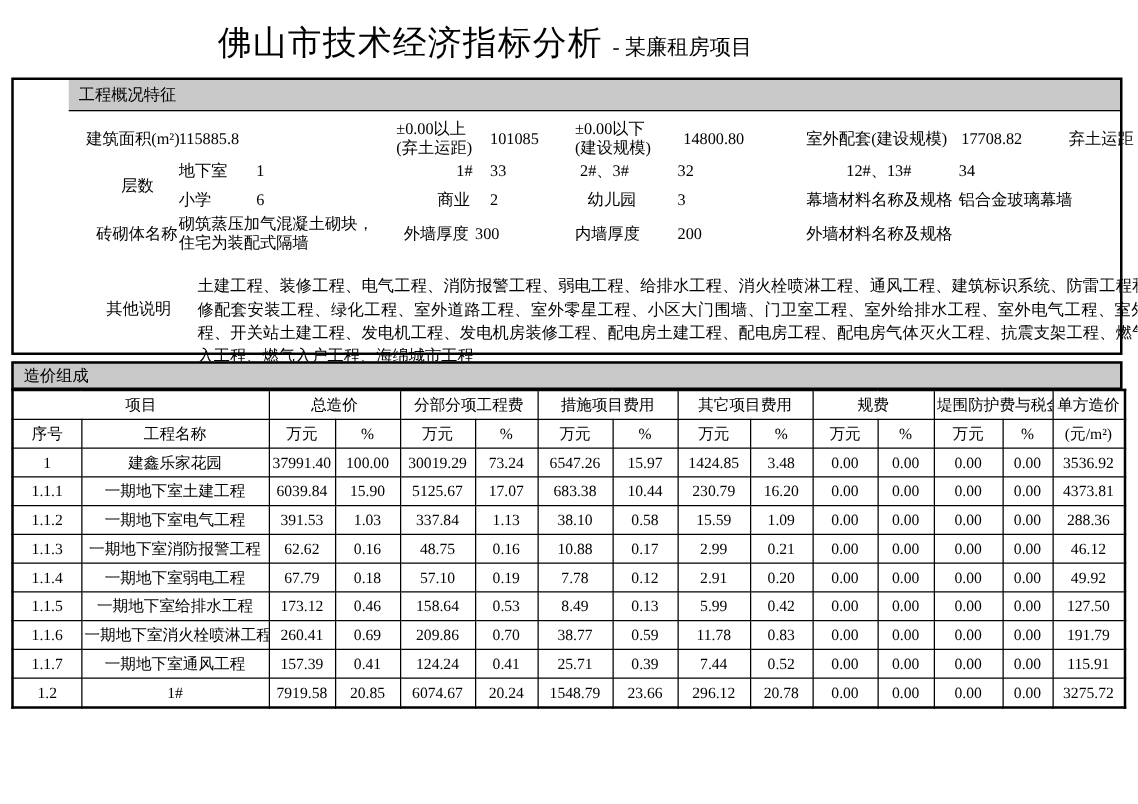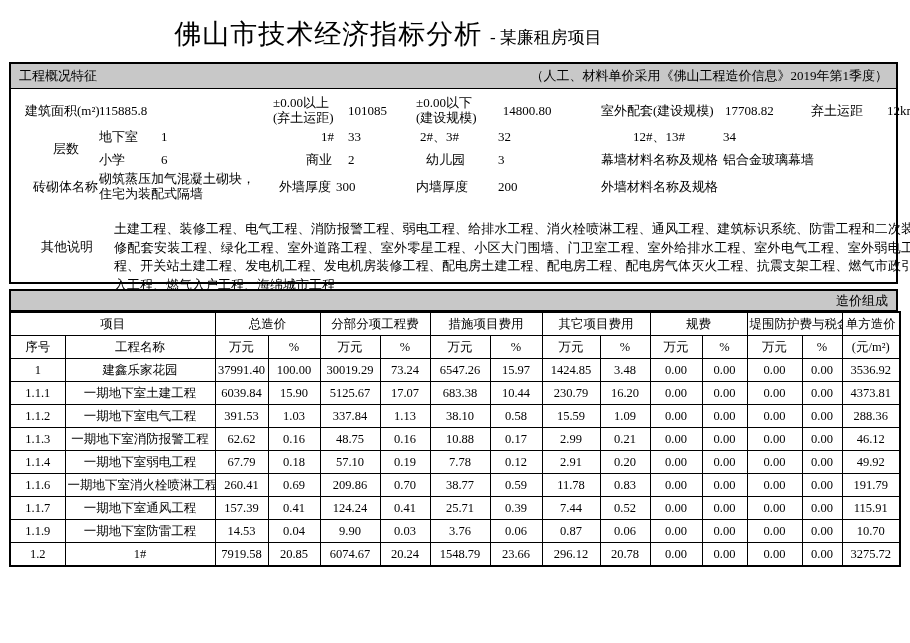--- a/index.html
+++ b/index.html
@@ -9,39 +9,39 @@
     -webkit-font-smoothing:antialiased;
   }
   .page-title{
     position:absolute;top:16px;left:0;width:776px;text-align:center;
     font-size:27px;letter-spacing:1px;white-space:nowrap;
   }
   .page-title .sub{font-size:17px;letter-spacing:0;}
   
   .overview{
     position:absolute;left:9px;top:62px;width:889px;height:222px;
-    border:2px solid #000;box-sizing:border-box;background:#fff;
+    border:2px solid #000;box-sizing:border-box;background:#fff;padding-left:44px;
   }
   .section-bar{
     height:25px;background:#c8c8c8;border-bottom:1px solid #000;
     display:flex;align-items:center;justify-content:space-between;
     padding:0 8px;font-size:13px;box-sizing:border-box;
   }
   .info-body{position:relative;height:193px;font-size:13px;}
   .info-body span{position:absolute;white-space:nowrap;line-height:15px;}
   .two-line{white-space:pre-line !important;line-height:15px;}
   .other-text{
     position:absolute;left:88px;top:131px;width:800px;
     font-size:13px;line-height:18.5px;text-align:justify;white-space:normal !important;margin-left:15px;
   }
   
   .cost-bar{
     position:absolute;left:9px;top:289px;width:889px;height:23px;
     background:#c8c8c8;border:2px solid #000;box-sizing:border-box;
-    display:flex;align-items:center;padding:0 8px;font-size:13px;justify-content:flex-end;
+    display:flex;align-items:center;padding:0 8px;font-size:13px;
   }
   table.cost{
     position:absolute;left:9px;top:311px;width:889px;
     border-collapse:collapse;table-layout:fixed;
     font-size:12.5px;
   }
   table.cost td{
     border:1.5px solid #000;text-align:center;vertical-align:middle;
     height:22px;padding:0 2px;overflow:hidden;white-space:nowrap;
   }
@@ -51,21 +51,20 @@
 <body>
 
 <div class="page-title">
   <span>佛山市技术经济指标分析</span>
   <span class="sub">- 某廉租房项目</span>
 </div>
 
 <div class="overview">
   <div class="section-bar">
     <span>工程概况特征</span>
-    <span>（人工、材料单价采用《佛山工程造价信息》2019年第1季度）</span>
   </div>
   <div class="info-body">
 
     <span style="left:14px;top:14px">建筑面积(m²)</span>
     <span style="left:88px;top:14px">115885.8</span>
     <span class="two-line" style="left:262px;top:6px">±0.00以上
 (弃土运距)</span>
     <span style="left:337px;top:14px">101085</span>
     <span class="two-line" style="left:405px;top:6px">±0.00以下
 (建设规模)</span>
@@ -236,20 +235,37 @@
         <td>0.12</td>
         <td>2.91</td>
         <td>0.20</td>
         <td>0.00</td>
         <td>0.00</td>
         <td>0.00</td>
         <td>0.00</td>
         <td>49.92</td>
       </tr>
       <tr>
+        <td>1.1.5</td>
+        <td>一期地下室给排水工程</td>
+        <td>173.12</td>
+        <td>0.46</td>
+        <td>158.64</td>
+        <td>0.53</td>
+        <td>8.49</td>
+        <td>0.13</td>
+        <td>5.99</td>
+        <td>0.42</td>
+        <td>0.00</td>
+        <td>0.00</td>
+        <td>0.00</td>
+        <td>0.00</td>
+        <td>127.50</td>
+      </tr>
+      <tr>
         <td>1.1.6</td>
         <td>一期地下室消火栓喷淋工程</td>
         <td>260.41</td>
         <td>0.69</td>
         <td>209.86</td>
         <td>0.70</td>
         <td>38.77</td>
         <td>0.59</td>
         <td>11.78</td>
         <td>0.83</td>
@@ -270,37 +286,20 @@
         <td>0.39</td>
         <td>7.44</td>
         <td>0.52</td>
         <td>0.00</td>
         <td>0.00</td>
         <td>0.00</td>
         <td>0.00</td>
         <td>115.91</td>
       </tr>
       <tr>
-        <td>1.1.9</td>
-        <td>一期地下室防雷工程</td>
-        <td>14.53</td>
-        <td>0.04</td>
-        <td>9.90</td>
-        <td>0.03</td>
-        <td>3.76</td>
-        <td>0.06</td>
-        <td>0.87</td>
-        <td>0.06</td>
-        <td>0.00</td>
-        <td>0.00</td>
-        <td>0.00</td>
-        <td>0.00</td>
-        <td>10.70</td>
-      </tr>
-      <tr>
         <td>1.2</td>
         <td>1#</td>
         <td>7919.58</td>
         <td>20.85</td>
         <td>6074.67</td>
         <td>20.24</td>
         <td>1548.79</td>
         <td>23.66</td>
         <td>296.12</td>
         <td>20.78</td>

